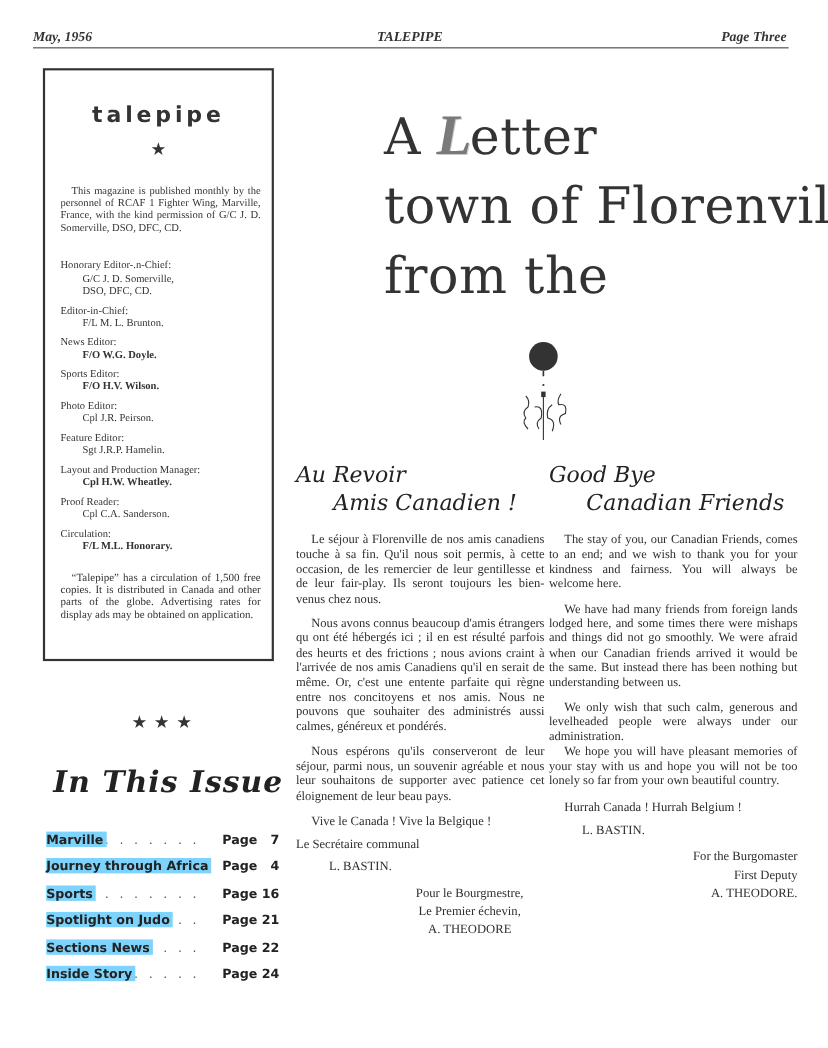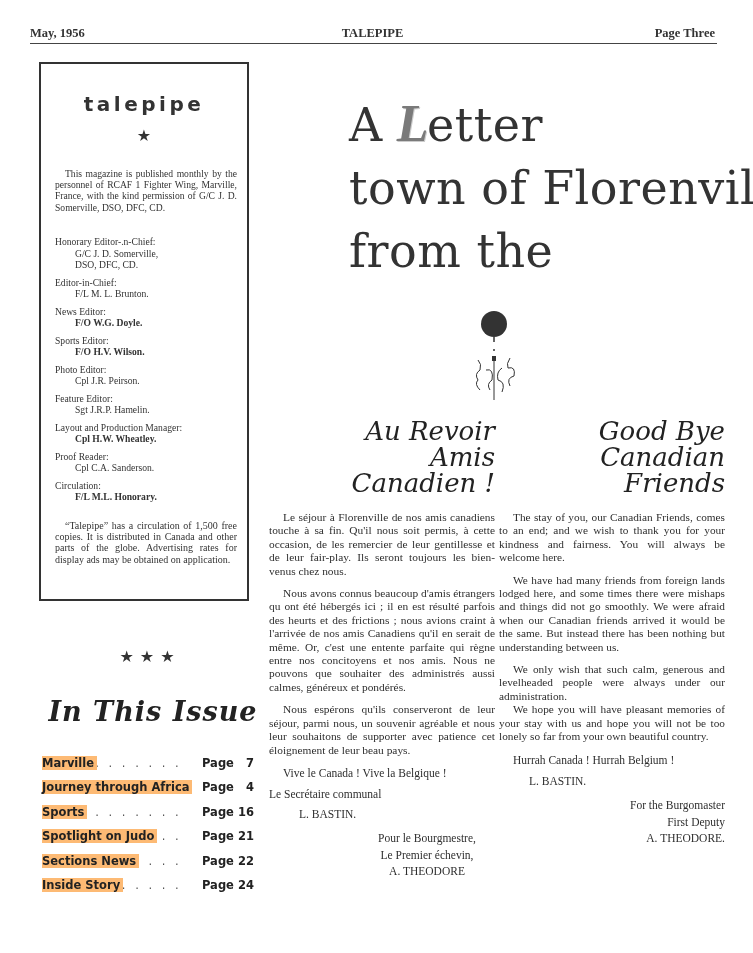--- a/index.html
+++ b/index.html
@@ -1,51 +1,51 @@
 <!DOCTYPE html>
 <html><head>
 <meta charset="utf-8">
 <style>
   html, body { margin: 0; padding: 0; background: #ffffff; }
   body { width: 753px; height: 953px; position: relative; overflow: hidden; color: #2a2a2a; font-family: "DejaVu Serif", serif; }
   .hdr { position: absolute; left: 30px; right: 38px; top: 26px; height: 16px; font-size: 12.5px; font-family: "Liberation Serif", serif; font-weight: bold; color: #333; }
-  .hdr span { position: absolute; top: 0; }
+  .hdr span { position: absolute; top: 0; font-style: italic; }
   .hdr .l { left: 0; }
   .hdr .c { left: 50%; transform: translateX(-50%); }
   .hdr .r { right: 0; }
   .hdr-rule { position: absolute; left: 30px; right: 36px; top: 43px; height: 0; border-top: 1.5px solid #444; }
 
   .mast { position: absolute; left: 39px; top: 62px; width: 210px; height: 539px; border: 2px solid #333; border-right-width: 2.5px; border-bottom-width: 2.5px; box-sizing: border-box; }
   .mast-title { position: absolute; left: 0; right: 0; top: 28px; text-align: center; font-family: "DejaVu Sans", sans-serif; font-weight: bold; font-size: 20px; letter-spacing: 3.5px; color: #333; }
   .mast-star { position: absolute; left: 0; right: 0; top: 62px; text-align: center; font-size: 16px; color: #333; }
   .mast-intro { position: absolute; left: 14px; right: 10px; top: 104px; font-family: "Liberation Serif", serif; font-size: 9.6px; line-height: 11.2px; text-align: justify; text-indent: 10px; color: #333; }
   .staff { position: absolute; left: 14px; right: 8px; top: 172px; font-family: "Liberation Serif", serif; font-size: 9.6px; color: #333; }
   .staff .entry { margin-bottom: 6px; }
   .staff .role { line-height: 11.5px; }
   .staff .name { line-height: 11.5px; padding-left: 20px; font-weight: bold; font-family: Liberation Serif, serif; }
   .mast-outro { position: absolute; left: 14px; right: 10px; top: 456px; font-family: "Liberation Serif", serif; font-size: 10px; line-height: 11.2px; text-align: justify; text-indent: 10px; color: #333; }
 
   .stars3 { position: absolute; left: 30px; width: 240px; top: 647px; text-align: center; font-size: 16px; letter-spacing: 6px; color: #333; }
   .issue-title { position: absolute; left: 38px; width: 230px; top: 696px; text-align: center; font-family: "DejaVu Serif", serif; font-weight: bold; font-style: italic; font-size: 27px; color: #222; letter-spacing: 1px; }
   .toc { position: absolute; left: 40px; width: 214px; top: 756px; font-family: "DejaVu Sans", sans-serif; font-weight: bold; font-size: 11.5px; color: #222; }
   .toc .row { position: relative; height: 24.4px; }
-  .toc .t { position: absolute; left: 2px; top: 0; background: #fdba74; padding-right: 3px; }
+  .toc .t { position: absolute; left: 2px; top: 0; background: #7dd3fc; padding-right: 3px; }
   .toc .dots { position: absolute; left: 2px; right: 66px; top: 0; overflow: hidden; white-space: nowrap; letter-spacing: 3px; font-weight: normal; color: #555; }
   .toc .pg { position: absolute; left: 162px; top: 0; }
   .toc .num { position: absolute; right: 0; top: 0; width: 22px; text-align: right; }
 
   .headline { position: absolute; left: 305px; top: 92px; font-family: "DejaVu Serif", serif; color: #333; font-size: 46px; line-height: 63px; letter-spacing: 0.5px; margin-left: 44px; }
   .headline .line { white-space: nowrap; }
   .headline .illum { display: inline-block; font-family: "Liberation Serif", serif; font-style: italic; font-weight: bold; font-size: 52px; color: #7a7a7a; text-shadow: 1px 1px 0 #ccc; margin-left: 14px; margin-right: -2px; }
   .orn { position: absolute; left: 472px; top: 310px; width: 50px; height: 90px; }
 
   .col { position: absolute; top: 418px; width: 226px; font-family: "Liberation Serif", serif; color: #2e2e2e; }
   .col.fr { left: 269px; }
   .col.en { left: 499px; }
-  .script { font-family: "DejaVu Serif", serif; font-style: italic; font-size: 26px; line-height: 26px; color: #222; text-align: right; }
+  .script { font-family: "DejaVu Serif", serif; font-style: italic; font-size: 20px; line-height: 26px; color: #222; }
   .script .s2 { padding-left: 34px; display: block; }
   .body p { margin: 0 0 9px 0; font-size: 11.3px; line-height: 13.4px; text-align: justify; text-indent: 14px; }
   .body { margin-top: 15px; }
   .fr .body p { font-size: 11.4px; }
   .closing { font-size: 11.5px; line-height: 13.4px; margin: 10px 0 8px 0; text-indent: 14px; }
   .sig { font-size: 11.5px; line-height: 13.4px; }
   .sig .who { padding-left: 30px; margin-top: 6px; }
   .sig2 { margin-top: 9px; text-align: center; padding-left: 90px; font-size: 11.5px; line-height: 16.5px; }
   .en .sig2 { padding-left: 86px; text-align: right; }
 </style>

